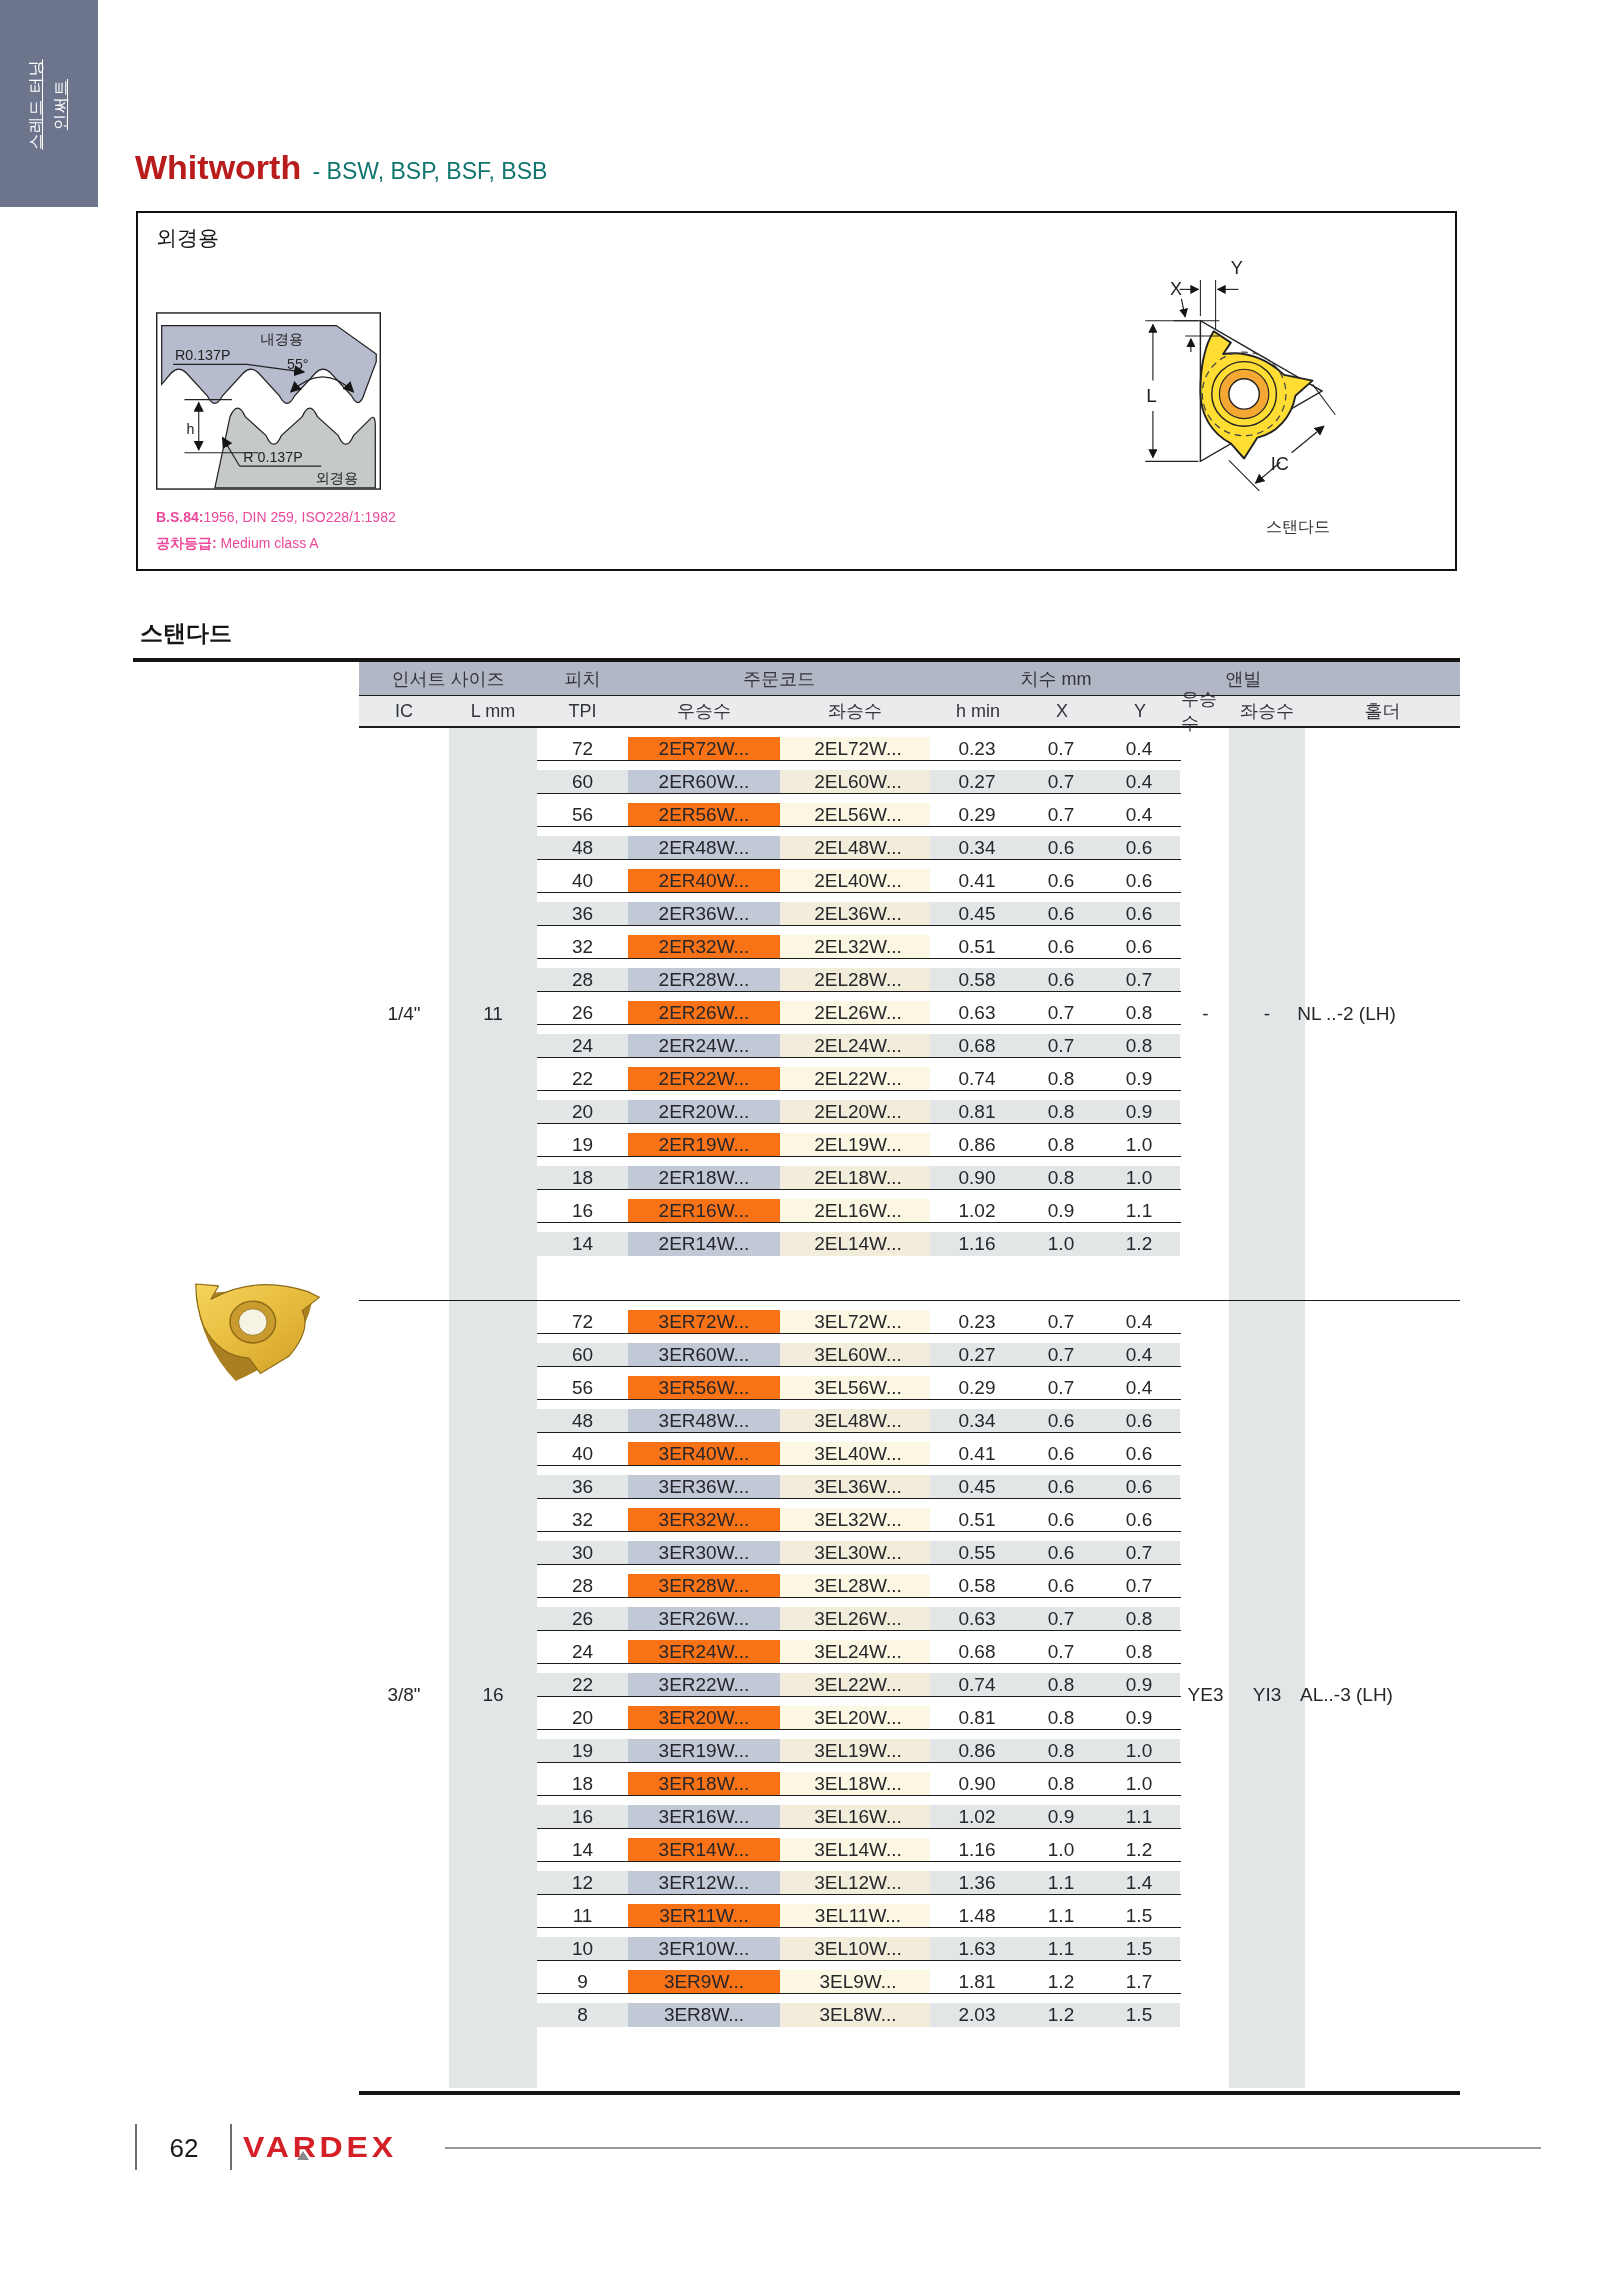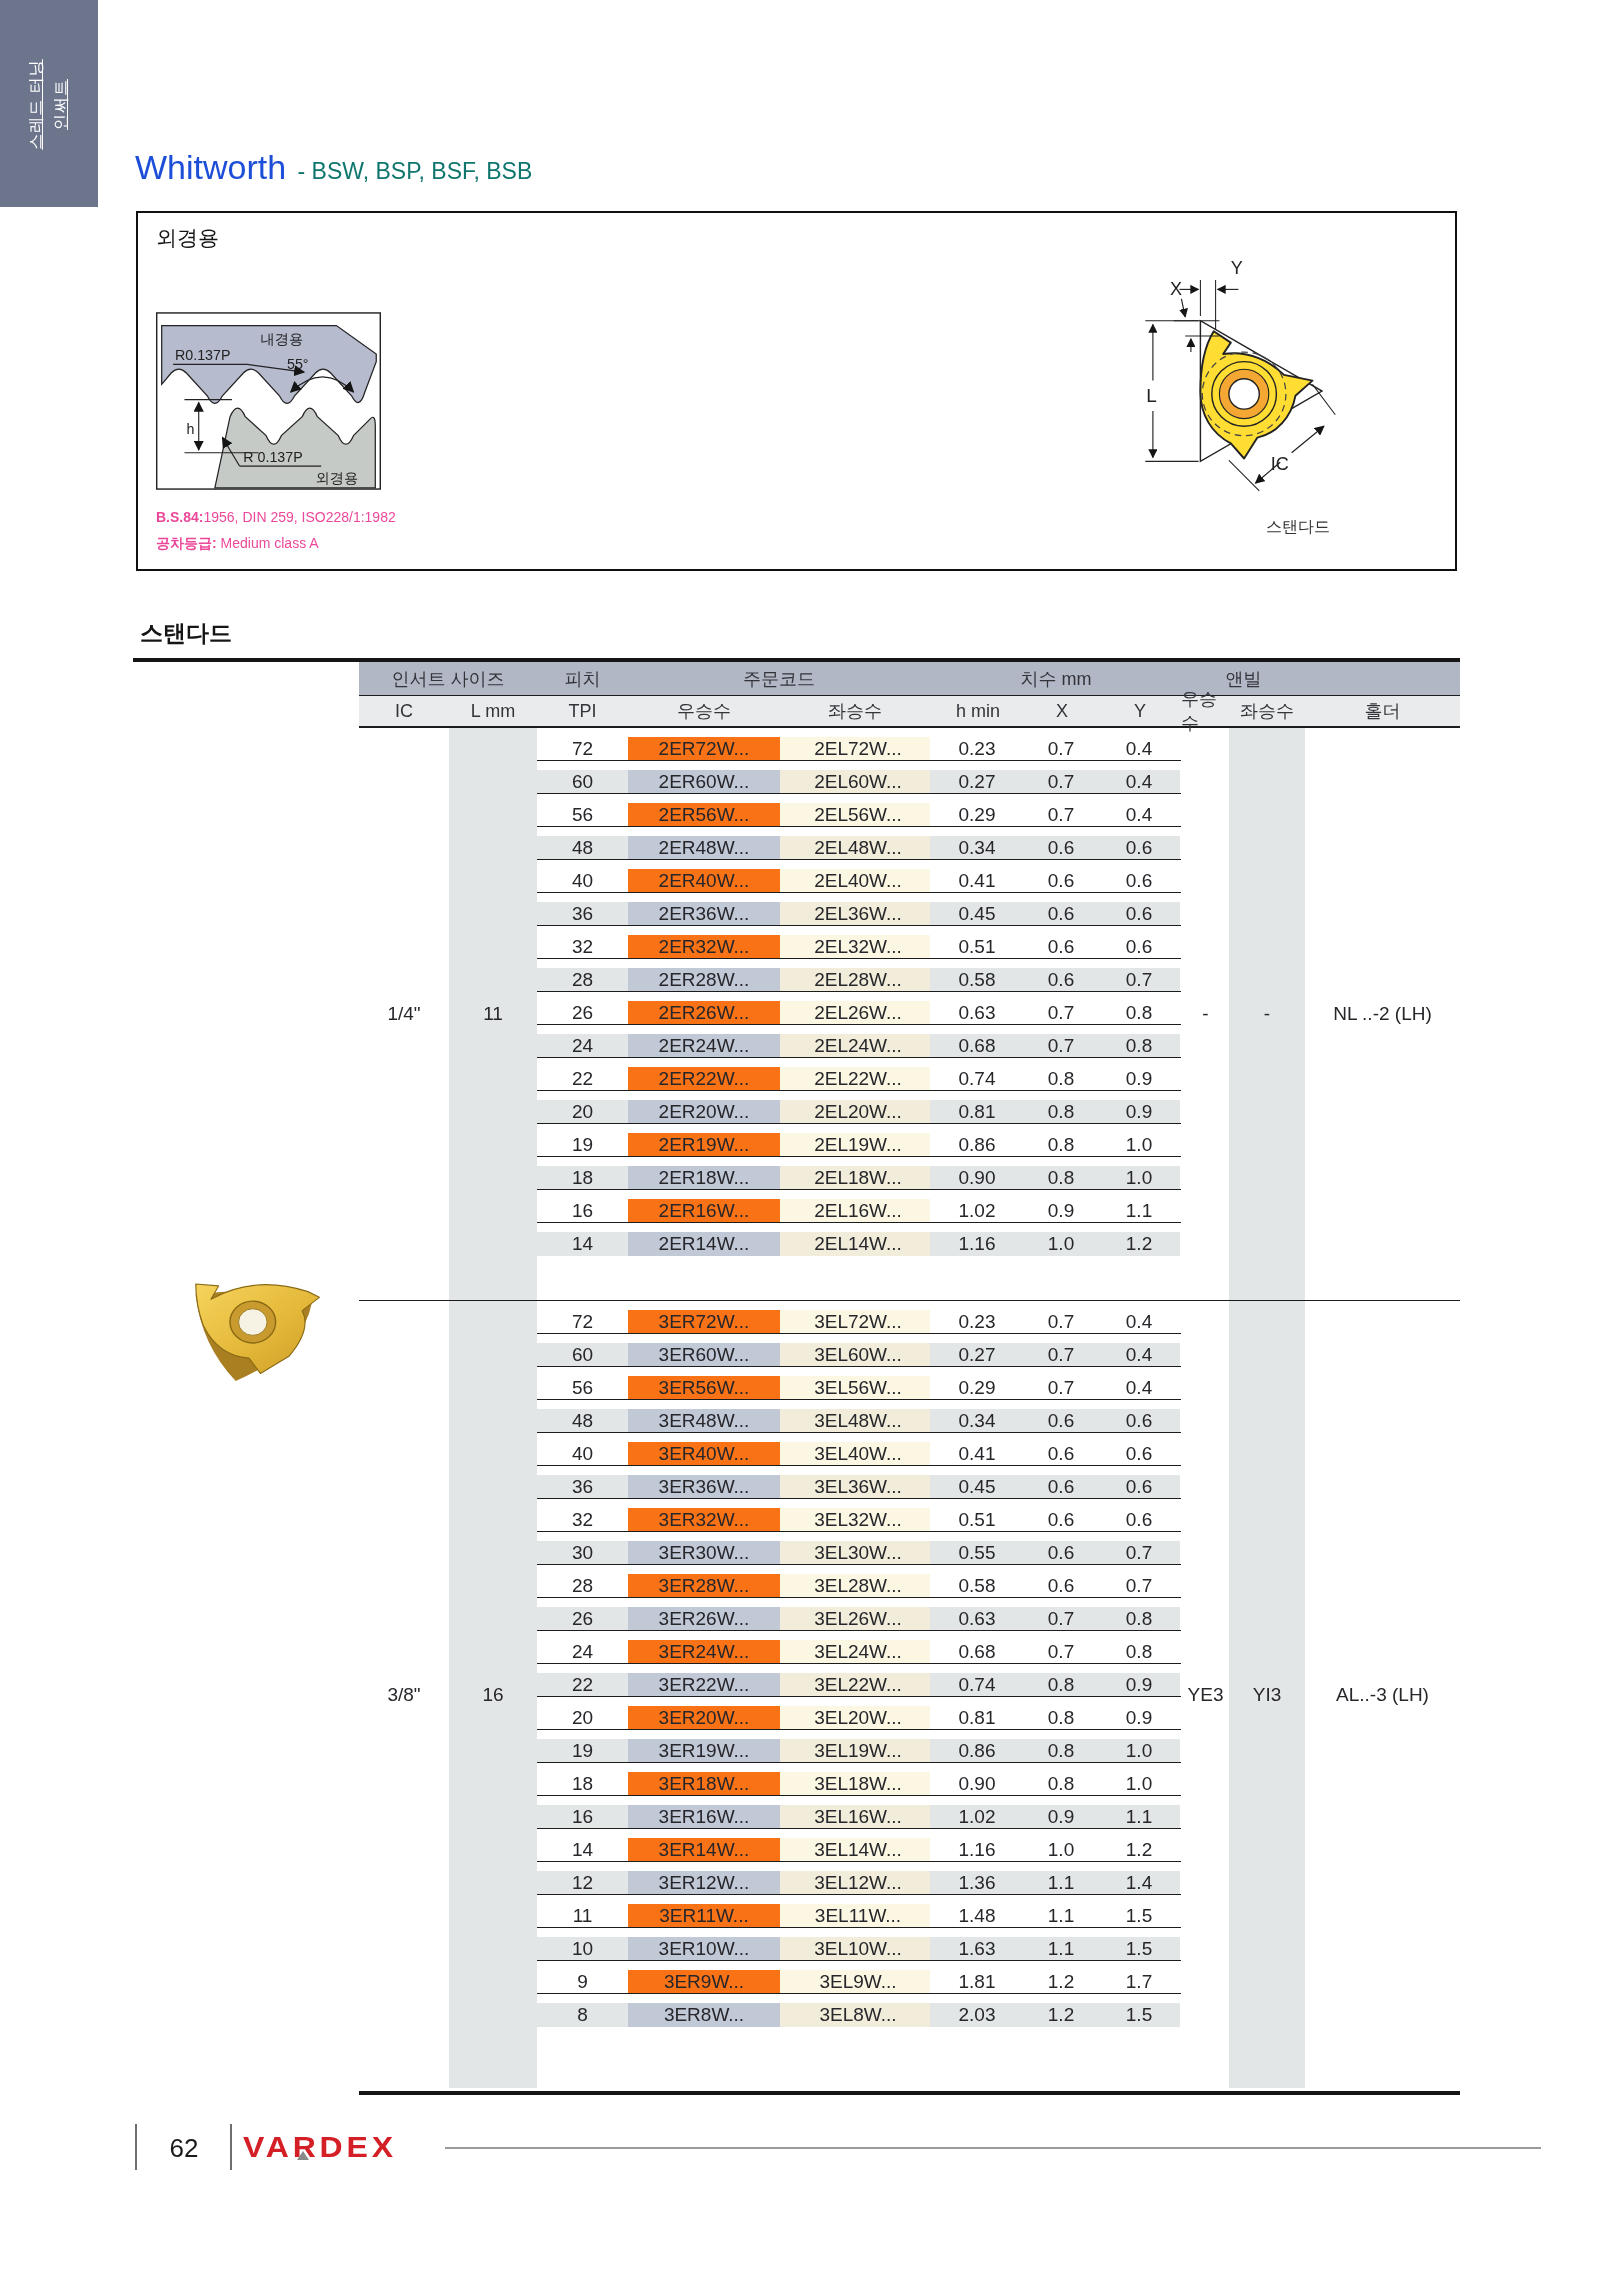--- a/index.html
+++ b/index.html
@@ -8,21 +8,21 @@
   .abs{position:absolute;}
 
   
   .tab{position:absolute;left:0;top:0;width:98px;height:207px;background:#6c758b;}
   .tab-text{position:absolute;left:-55px;top:78px;width:209px;height:53px;
             transform:rotate(-90deg);color:#fff;text-align:center;font-size:16px;
             line-height:25px;letter-spacing:1px;text-decoration:underline;}
 
   
   .title-row{position:absolute;left:135px;top:148px;display:flex;align-items:baseline;}
-  .title-main{font-size:34px;font-weight:normal;color:#1d4ed8;}
+  .title-main{font-size:34px;font-weight:bold;color:#b91c1c;}
   .title-sub{font-size:23px;color:#0f766e;margin-left:11.4px;}
 
   
   .infobox{position:absolute;left:136px;top:211px;width:1321px;height:360px;
            border:2.9px solid #101010;background:#fff;box-sizing:border-box;}
   .corner-label{position:absolute;left:18px;top:11.4px;font-size:21px;color:#151515;}
   .std-lines{position:absolute;left:18px;top:291px;font-size:14px;line-height:26px;color:#ec4899;}
   .std-prefix{font-weight:bold;}
   .diagram-caption{position:absolute;left:1046px;top:304px;width:228px;text-align:center;
                    font-size:16px;color:#333;}
@@ -40,21 +40,21 @@
          font-size:18px;color:#33343a;}
   .tbody{position:relative;}
   .group{position:relative;border-bottom:1.9px solid #1c1c1c;}
   .group:last-child{border-bottom:none;}
   .mcell{position:absolute;top:0;bottom:0;display:flex;align-items:center;justify-content:center;
          font-size:19px;color:#26262b;}
   .m-ic{left:0;width:90px;}
   .m-l{left:90px;width:88px;background:#e2e6e7;}
   .m-ar{left:822px;width:49px;}
   .m-al{left:870px;width:76px;background:#e2e6e7;}
-  .m-hold{left:946px;width:155px;}
+  .m-hold{left:910px;width:155px;}
   .rows{position:absolute;left:178px;top:0;width:644px;}
   .row{display:flex;height:24px;box-sizing:border-box;border-bottom:1.9px solid #1c1c1c;margin-top:9px;}
   .row:last-child{border-bottom:none;}
   .cell{display:flex;align-items:center;justify-content:center;font-size:19px;color:#26262b;
         box-sizing:border-box;}
   .c-tpi{width:91px;} .c-rc{width:152px;background:#f97316;} .c-lc{width:150px;background:#fbf7e3;padding-left:6px;}
   .c-hm{width:94px;} .c-x{width:74px;} .c-y{width:82px;}
   .row:nth-child(even) .c-tpi,.row:nth-child(even) .c-hm,
   .row:nth-child(even) .c-x,.row:nth-child(even) .c-y{background:#e2e6e7;}
   .row:nth-child(even) .c-rc{background:#c1c8d6;}

